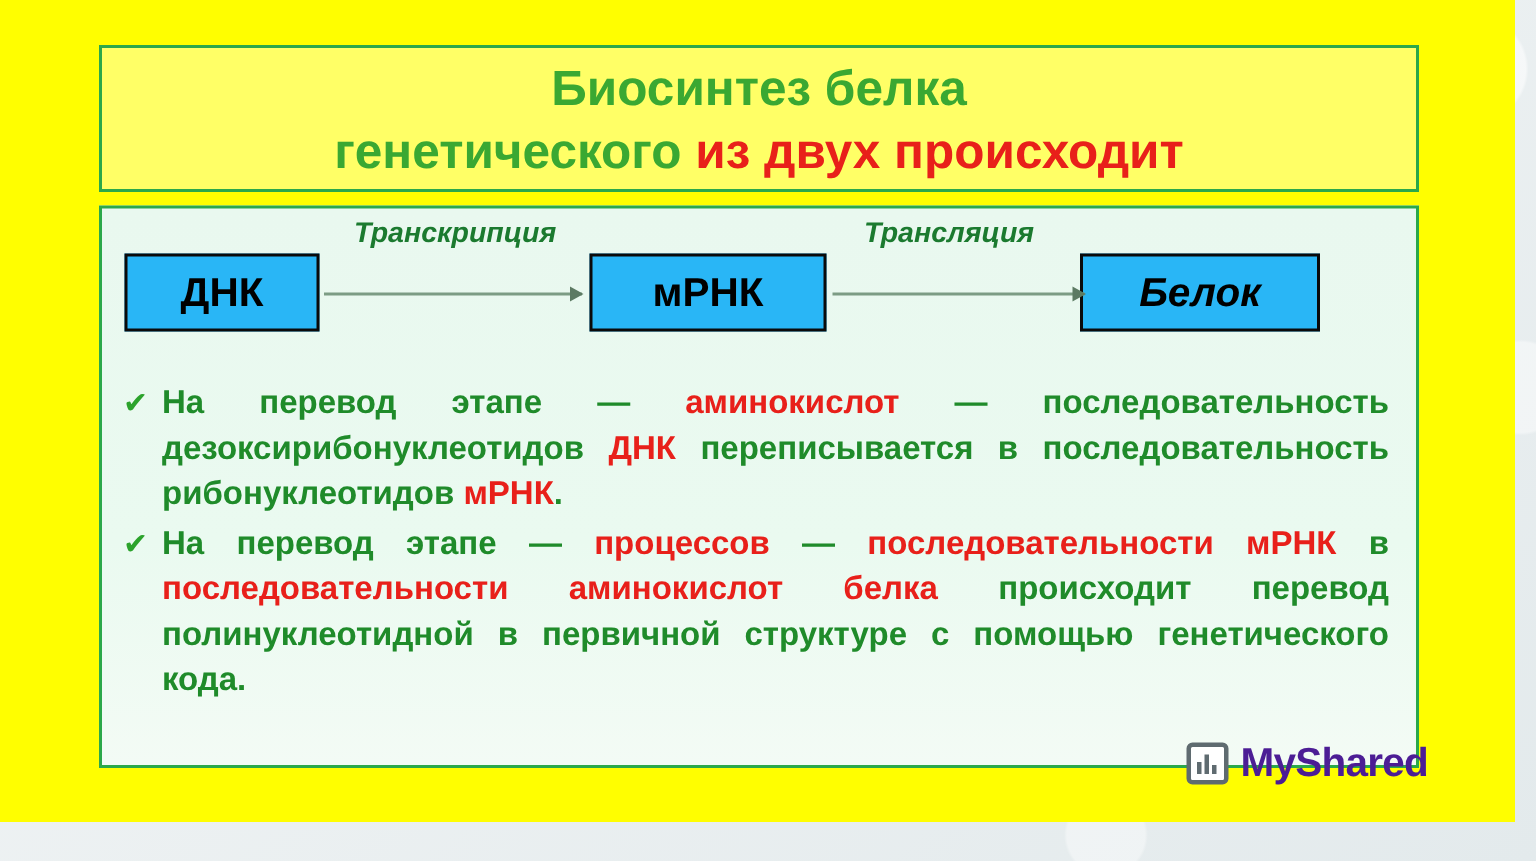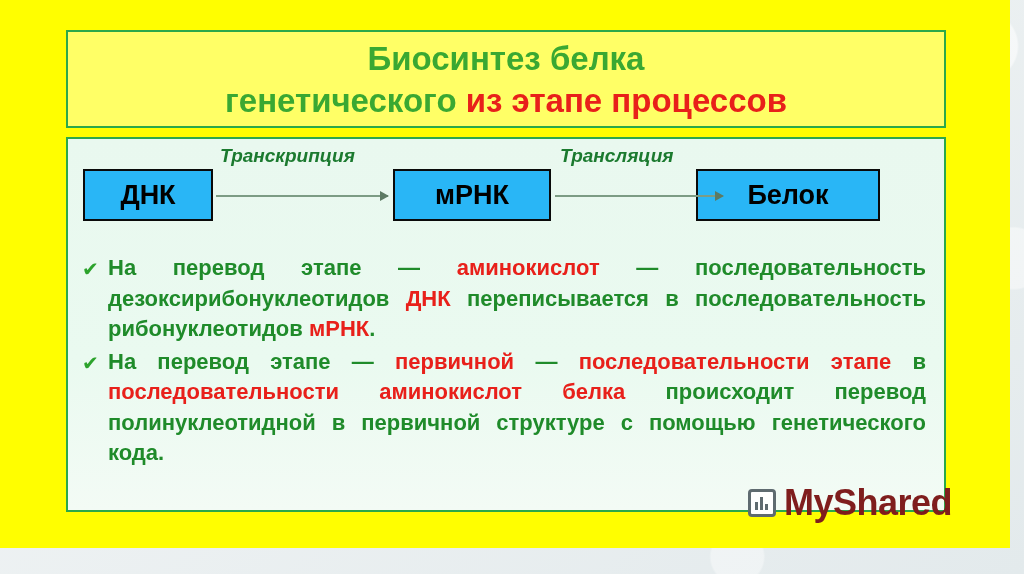--- a/index.html
+++ b/index.html
@@ -90,21 +90,21 @@
     box-sizing: border-box;
     display: flex;
     align-items: center;
     justify-content: center;
     font-size: 27px;
     font-weight: bold;
     color: #000;
   }
   #node-dnk   { left: 15px;  width: 130px; }
   #node-mrnk  { left: 325px; width: 158px; }
-  #node-belok { left: 628px; width: 184px; }
+  #node-belok { left: 652px; width: 160px; font-style: italic; }
 
   .arrow {
     position: absolute;
     top: 56px;
     height: 2px;
     background: #7c9c84;
   }
   .arrow::after {
     content: "";
     position: absolute;
@@ -118,20 +118,21 @@
   #arrow-2 { left: 487px; width: 168px; }
 
   .arrow-label {
     position: absolute;
     top: 6px;
     font-size: 19px;
     font-style: italic;
     font-weight: bold;
     color: #1b7a2f;
     white-space: nowrap;
+    margin-left: 16px;
   }
   #label-1 { left: 152px; }
   #label-2 { left: 492px; font-style: italic; }
 
   
   .bullets {
     padding: 4px 18px 0 14px;
   }
   .bullet {
     display: flex;
@@ -179,38 +180,38 @@
   .wm-icon span {
     position: absolute;
     bottom: 4px;
     width: 3px;
     background: #5f6b70;
   }
   .wm-icon span:nth-child(1) { left: 4px;  height: 8px; }
   .wm-icon span:nth-child(2) { left: 9px;  height: 13px; }
   .wm-icon span:nth-child(3) { left: 14px; height: 6px; }
   .wm-text {
-    font-size: 36px;
-    font-weight: bold;
-    color: #7f1d1d;
+    font-size: 27px;
+    font-weight: bold;
+    color: #4c1d95;
     letter-spacing: -0.5px;
   }
 </style>
 </head>
 <body>
 
 <div class="slide">
   <div class="yellow-sheet">
 
     <div class="title-card">
       <div class="title-line">
         <span class="t-green">Биосинтез белка</span>
       </div>
       <div class="title-line">
-        <span class="t-green">генетического </span><span class="t-red">из этапе процессов</span>
+        <span class="t-green">генетического </span><span class="t-red">из двух происходит</span>
       </div>
     </div>
 
     <div class="content-card">
 
       <div class="diagram">
         <div class="node" id="node-dnk">ДНК</div>
         <div class="node" id="node-mrnk">мРНК</div>
         <div class="node" id="node-belok">Белок</div>
 
@@ -226,21 +227,21 @@
         <div class="bullet">
           <div class="check">✔</div>
           <div class="bullet-text">
             <span>На перевод этапе — </span><span class="red">аминокислот</span><span> — последовательность дезоксирибонуклеотидов </span><span class="red">ДНК</span><span> переписывается в последовательность рибонуклеотидов </span><span class="red">мРНК</span><span>.</span>
           </div>
         </div>
 
         <div class="bullet">
           <div class="check">✔</div>
           <div class="bullet-text">
-            <span>На перевод этапе — </span><span class="red">первичной</span><span> — </span><span class="red">последовательности этапе</span><span> в </span><span class="red">последовательности аминокислот белка</span><span> происходит перевод полинуклеотидной в первичной структуре с помощью генетического кода.</span>
+            <span>На перевод этапе — </span><span class="red">процессов</span><span> — </span><span class="red">последовательности мРНК</span><span> в </span><span class="red">последовательности аминокислот белка</span><span> происходит перевод полинуклеотидной в первичной структуре с помощью генетического кода.</span>
           </div>
         </div>
 
       </div>
     </div>
 
     <div class="watermark">
       <div class="wm-icon">
         <span></span>
         <span></span>

